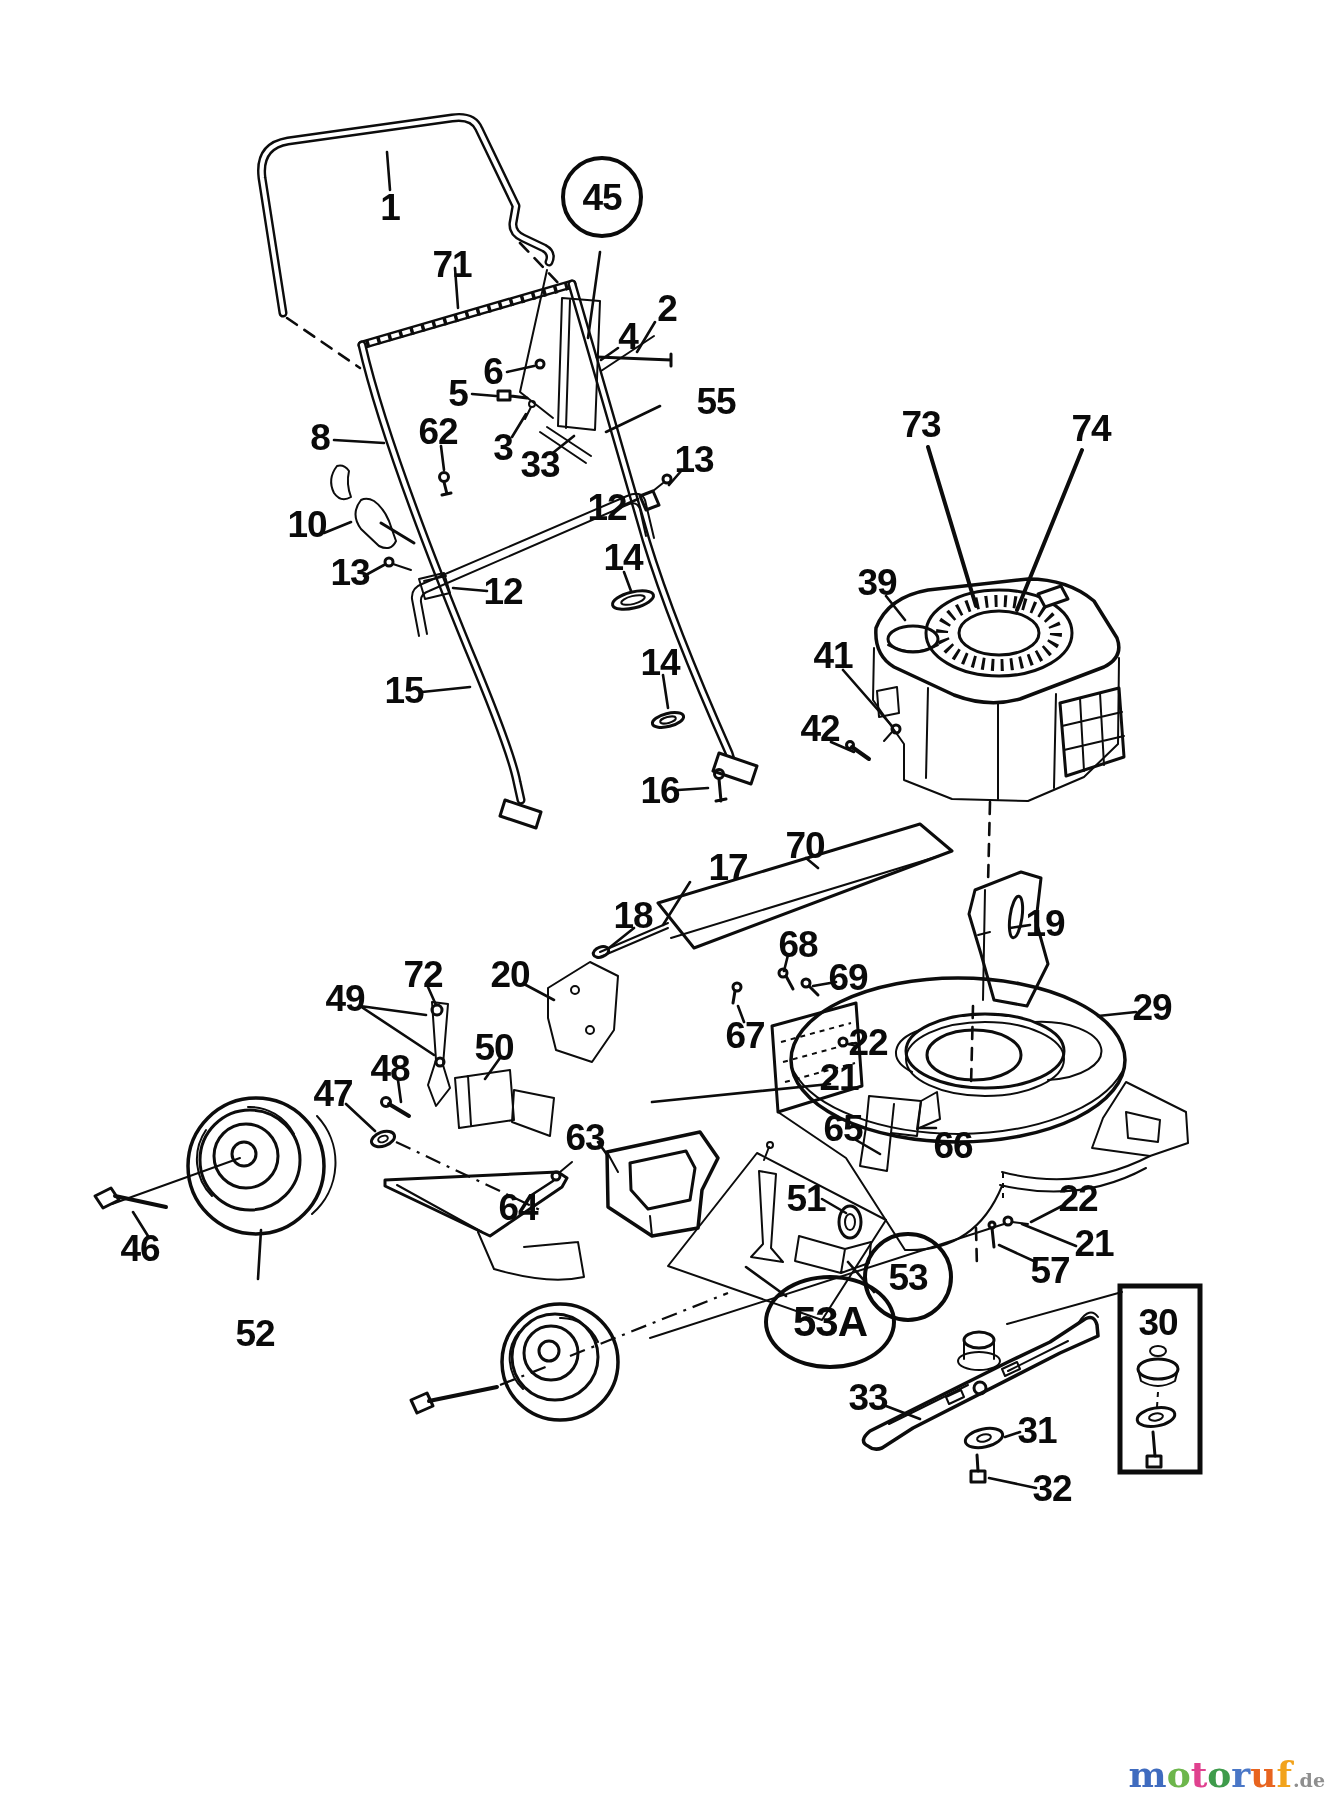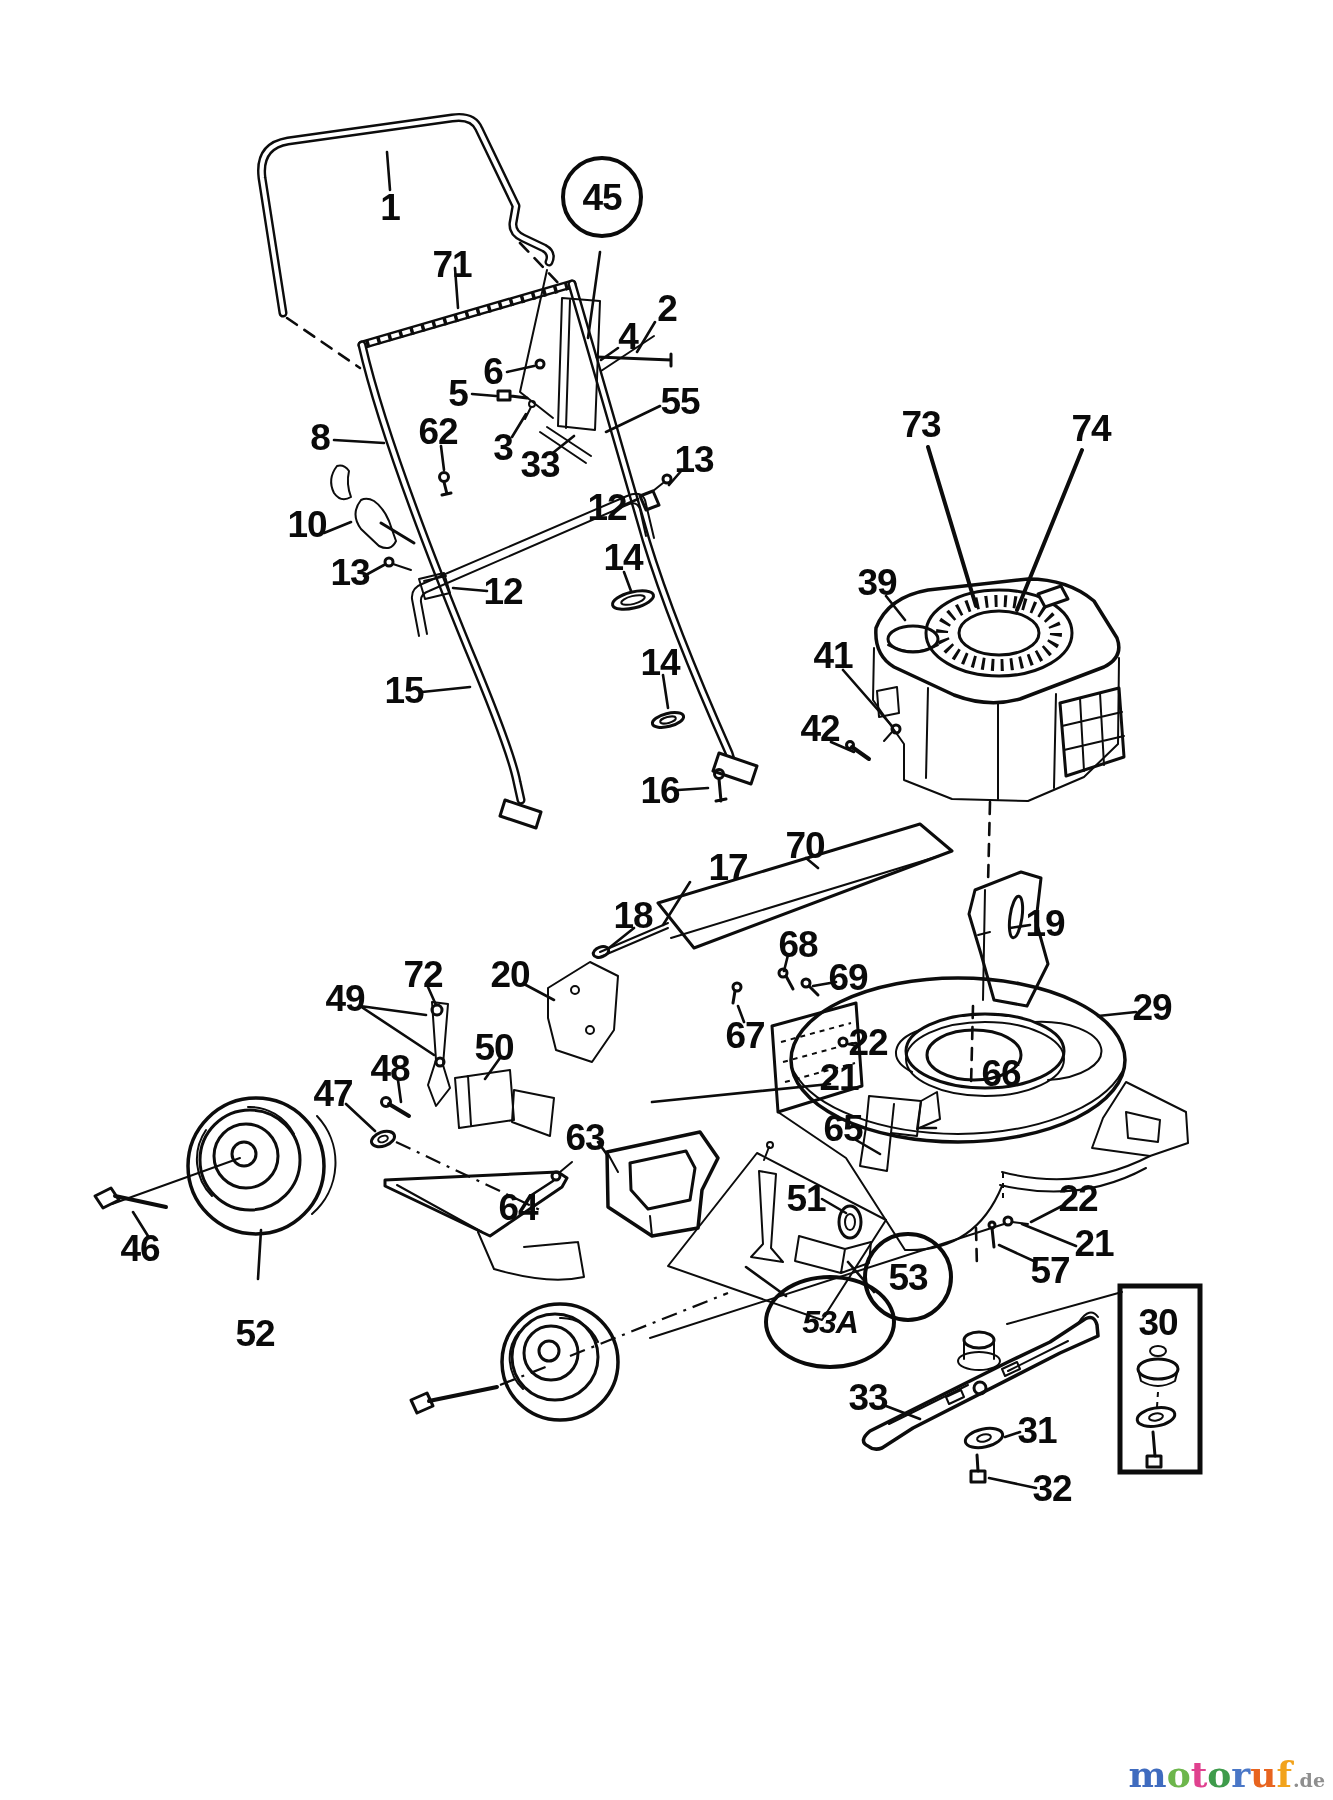--- a/index.html
+++ b/index.html
@@ -20,21 +20,21 @@
   .dashdot{fill:none;stroke:#0c0c0c;stroke-width:2.2;stroke-dasharray:16 7 3 7;}
   .knurl{fill:none;stroke:#0c0c0c;stroke-width:12;stroke-dasharray:3 6.5;}
   .wfill{fill:#ffffff;}
   .box{fill:none;stroke:#0c0c0c;stroke-width:5;}
   
   .plabel{position:absolute;transform:translate(-50%,-50%);
           font-weight:900;font-size:37px;line-height:1;color:#0a0a0a;
           letter-spacing:-1px;white-space:nowrap;font-family:"Liberation Sans",sans-serif;}
   .plabel.circle,.plabel.ellipse{border:4.5px solid #0a0a0a;border-radius:50%;
           display:flex;align-items:center;justify-content:center;background:transparent;}
-  .plabel.ellipse{font-size:32px;font-style:italic;}
+  .plabel.ellipse{font-size:42px;}
   
   .watermark{position:absolute;right:8px;bottom:8px;
              font-family:"DejaVu Serif",serif;font-weight:bold;font-size:36px;line-height:1;}
   .watermark .wm-suffix{font-size:19px;font-weight:bold;margin-left:1px;}
 </style>
 </head>
 <body>
 
 <div class="stage">
 
@@ -292,21 +292,21 @@
 <div id="labels">
       <div class="plabel" style="left: 390px; top: 207px;">1</div>
       <div class="plabel" style="left: 452px; top: 252px; margin-top: 12px;">71</div>
       <div class="plabel circle" style="left: 602px; top: 197px; width: 74px; height: 74px;">45</div>
       <div class="plabel" style="left: 667px; top: 308px;">2</div>
       <div class="plabel" style="left: 628px; top: 336px;">4</div>
       <div class="plabel" style="left: 493px; top: 371px;">6</div>
       <div class="plabel" style="left: 458px; top: 393px;">5</div>
       <div class="plabel" style="left: 503px; top: 447px;">3</div>
       <div class="plabel" style="left: 540px; top: 464px;">33</div>
-      <div class="plabel" style="left: 680px; top: 401px;">55</div>
+      <div class="plabel" style="left: 716px; top: 401px;">55</div>
       <div class="plabel" style="left: 694px; top: 459px;">13</div>
       <div class="plabel" style="left: 607px; top: 507px;">12</div>
       <div class="plabel" style="left: 623px; top: 557px;">14</div>
       <div class="plabel" style="left: 320px; top: 437px;">8</div>
       <div class="plabel" style="left: 438px; top: 431px;">62</div>
       <div class="plabel" style="left: 307px; top: 524px;">10</div>
       <div class="plabel" style="left: 350px; top: 572px;">13</div>
       <div class="plabel" style="left: 503px; top: 591px;">12</div>
       <div class="plabel" style="left: 404px; top: 690px;">15</div>
       <div class="plabel" style="left: 660px; top: 662px;">14</div>
@@ -320,21 +320,21 @@
       <div class="plabel" style="left: 695px; top: 867px; margin-left: 33px;">17</div>
       <div class="plabel" style="left: 633px; top: 915px;">18</div>
       <div class="plabel" style="left: 798px; top: 944px;">68</div>
       <div class="plabel" style="left: 848px; top: 977px;">69</div>
       <div class="plabel" style="left: 745px; top: 1035px;">67</div>
       <div class="plabel" style="left: 1045px; top: 923px;">19</div>
       <div class="plabel" style="left: 1152px; top: 1007px;">29</div>
       <div class="plabel" style="left: 868px; top: 1042px;">22</div>
       <div class="plabel" style="left: 839px; top: 1077px;">21</div>
       <div class="plabel" style="left: 843px; top: 1128px;">65</div>
-      <div class="plabel" style="left: 953px; top: 1073px; margin-left: 48px;">66</div>
+      <div class="plabel" style="left: 953px; top: 1145px;">66</div>
       <div class="plabel" style="left: 585px; top: 1137px;">63</div>
       <div class="plabel" style="left: 518px; top: 1207px;">64</div>
       <div class="plabel" style="left: 510px; top: 974px;">20</div>
       <div class="plabel" style="left: 423px; top: 974px;">72</div>
       <div class="plabel" style="left: 345px; top: 998px;">49</div>
       <div class="plabel" style="left: 390px; top: 1068px;">48</div>
       <div class="plabel" style="left: 333px; top: 1093px;">47</div>
       <div class="plabel" style="left: 494px; top: 1047px;">50</div>
       <div class="plabel" style="left: 140px; top: 1248px;">46</div>
       <div class="plabel" style="left: 255px; top: 1293px; margin-top: 40px;">52</div>

